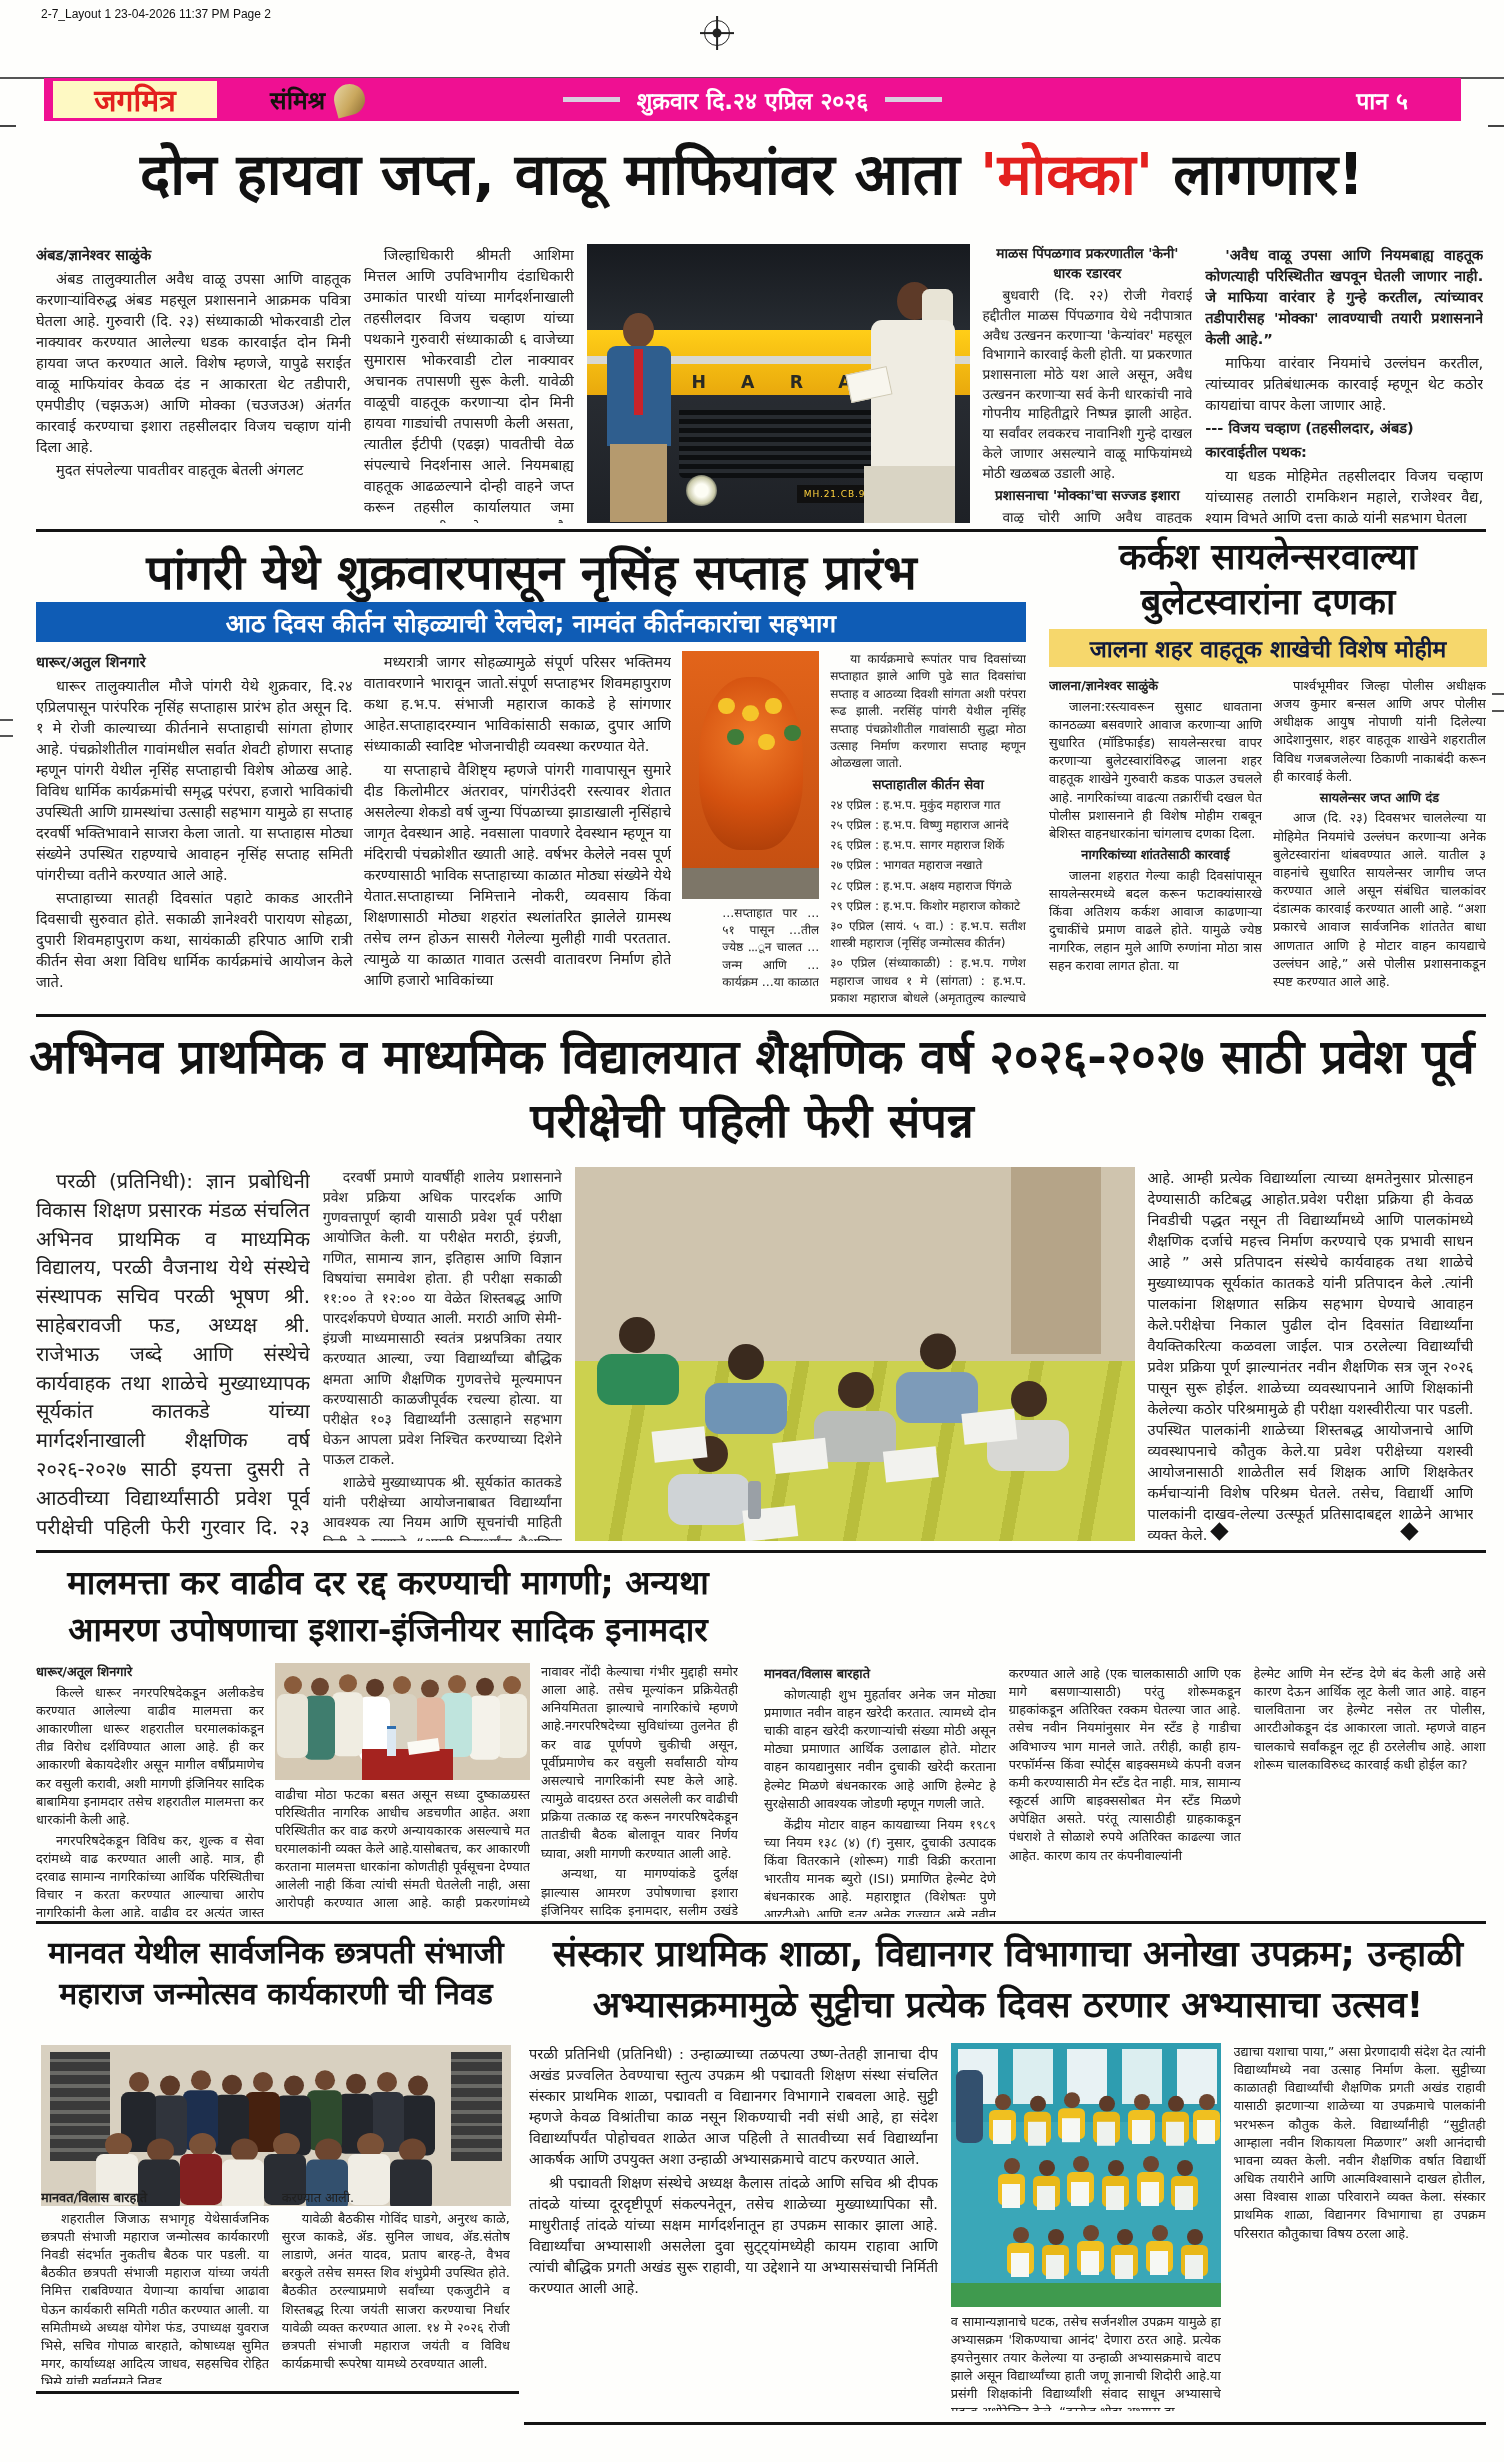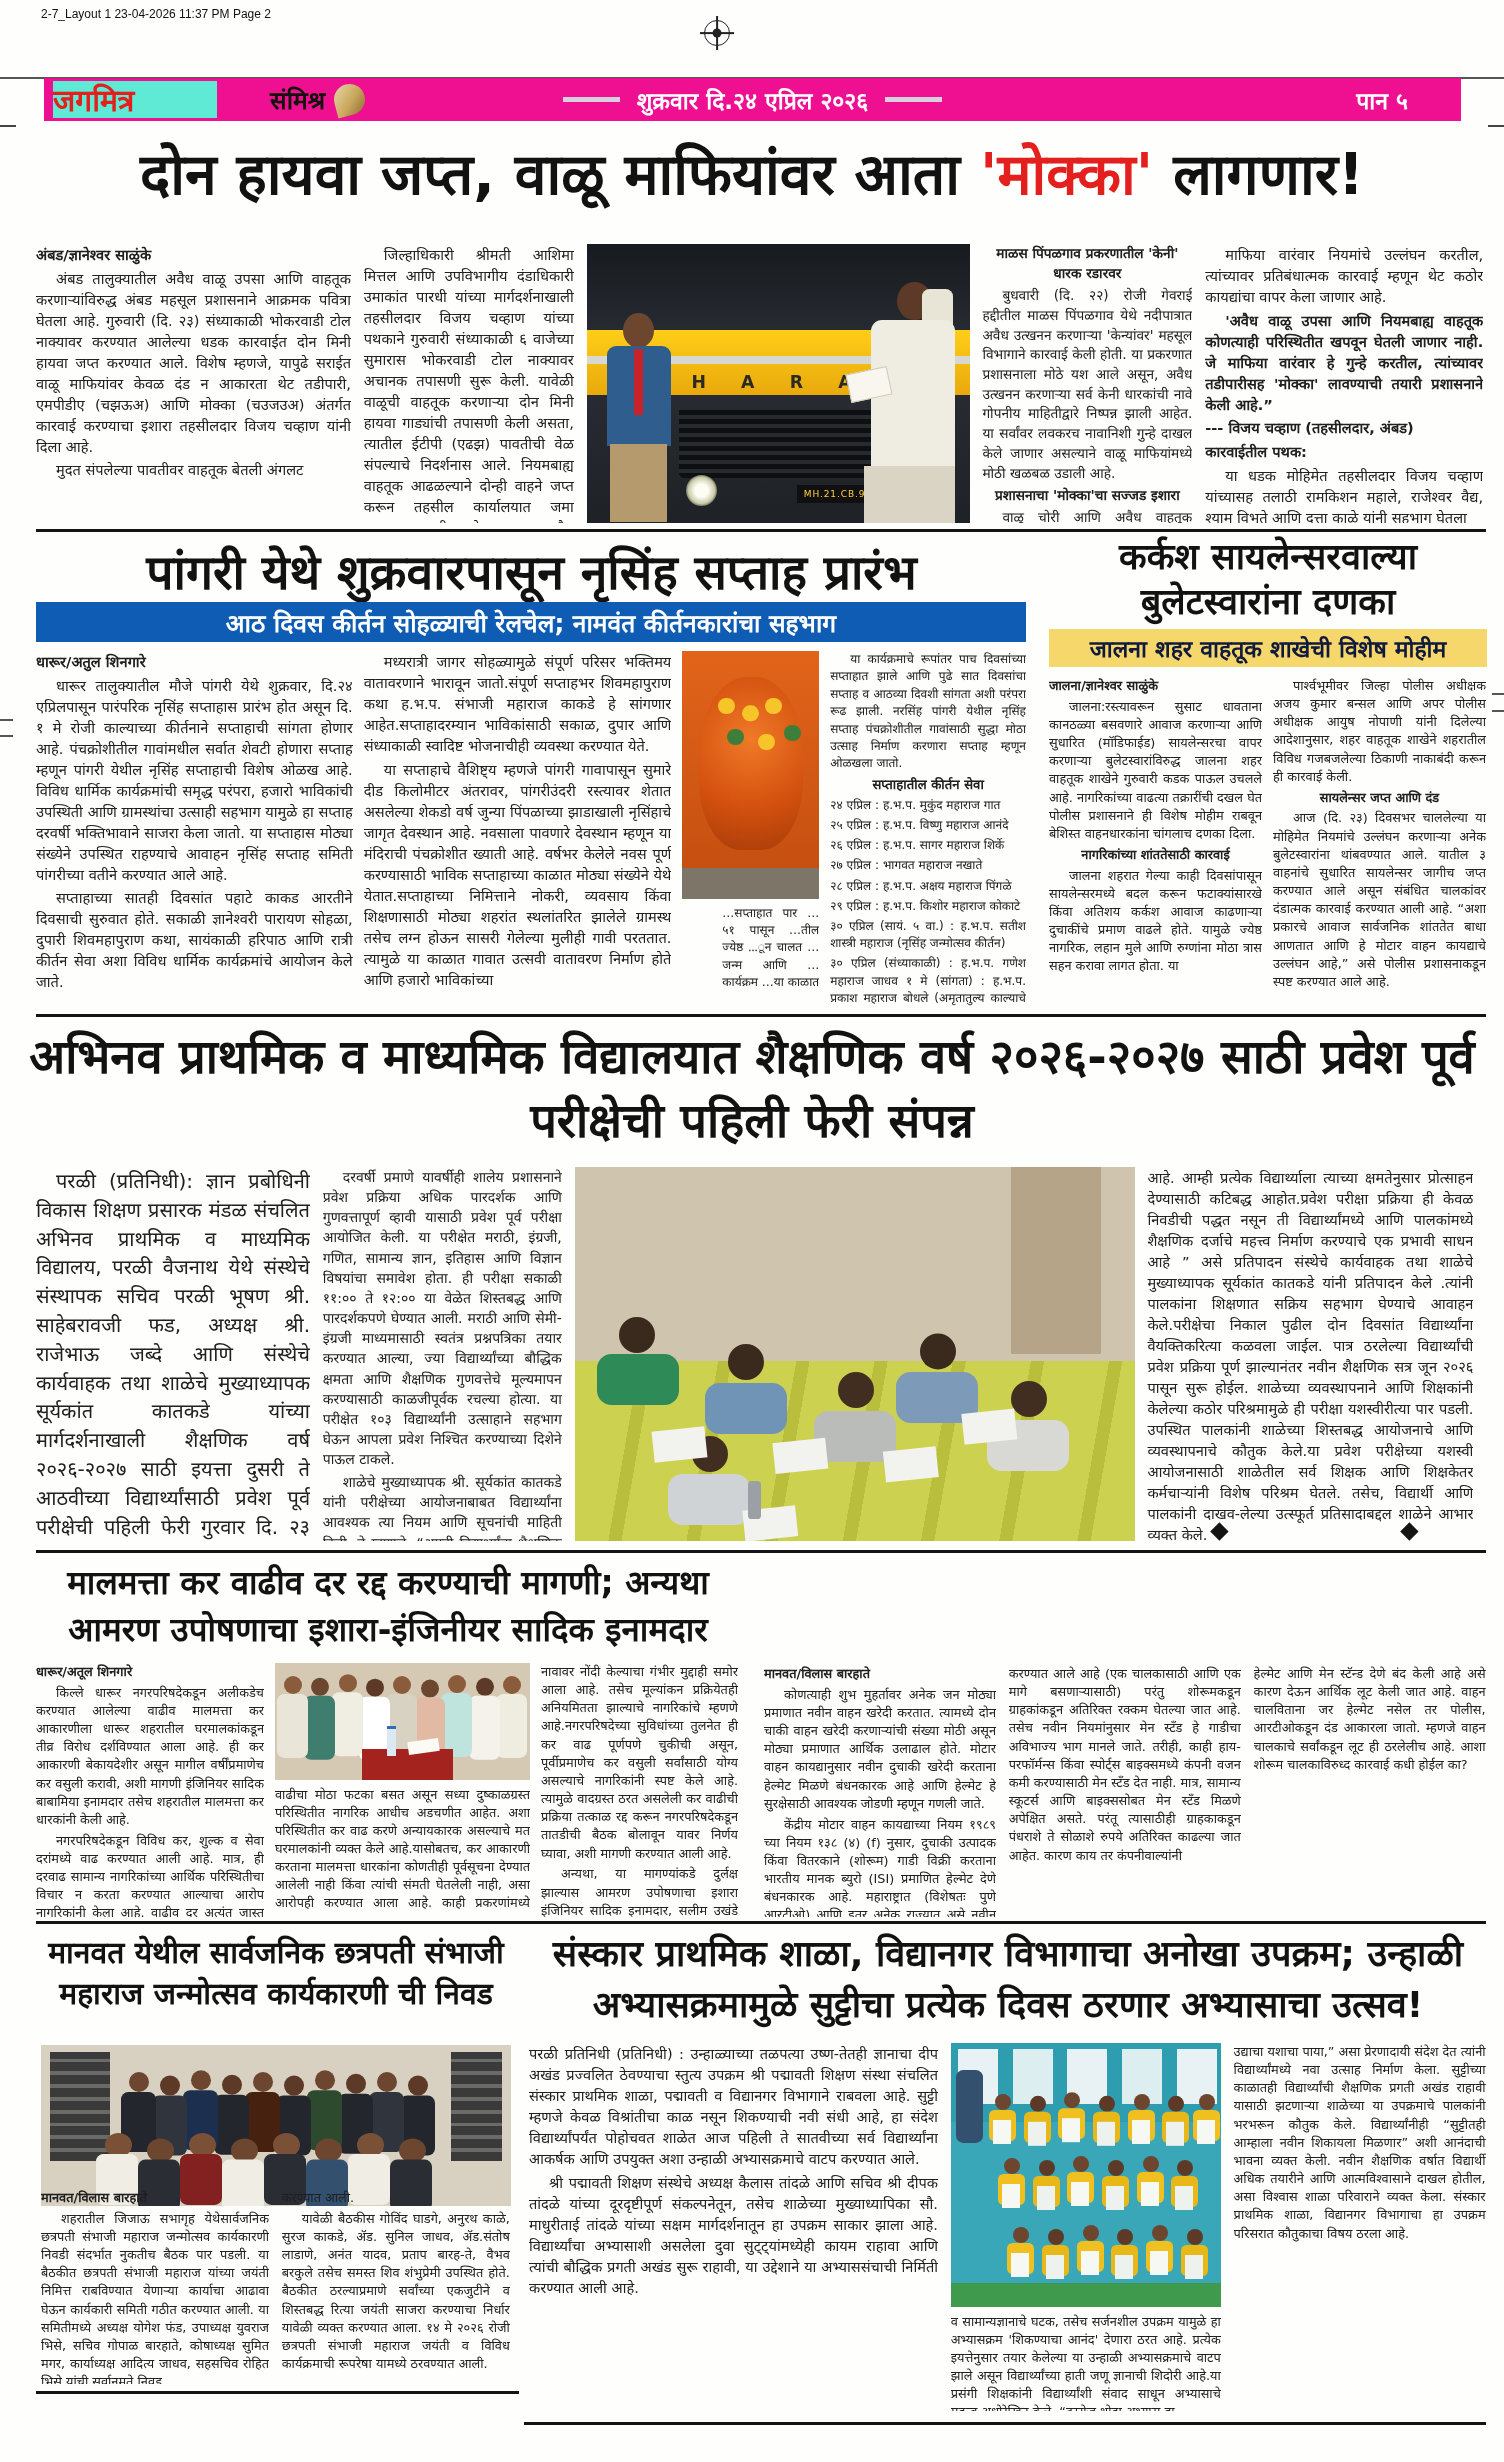--- a/index.html
+++ b/index.html
@@ -21,22 +21,22 @@
   .sm{font-size:12.8px;line-height:1.42;}
   .xs{font-size:12px;line-height:1.45;}
   .photo{position:relative;overflow:hidden;background:#888;}
   .diamond{width:12.8px;height:12.8px;background:#141414;transform:rotate(45deg);}
   .regmark{width:24px;height:24px;border:1.8px solid #222;border-radius:50%;position:relative;background:#fff;}
   .regmark:before{content:"";position:absolute;left:50%;top:-4.6px;bottom:-4.6px;width:1.8px;background:#222;transform:translateX(-50%);}
   .regmark:after{content:"";position:absolute;top:50%;left:-4.6px;right:-4.6px;height:1.8px;background:#222;transform:translateY(-50%);}
   .regmark .dot{position:absolute;left:50%;top:50%;width:9px;height:9px;background:#222;border-radius:50%;transform:translate(-50%,-50%);}
   
   #masthead{background:#ef1092;}
-  .mast-paperbox{position:absolute;left:9px;top:2.7px;width:164px;height:37px;background:#5eead4;
-      display:flex;align-items:center;}
+  .mast-paperbox{position:absolute;left:9px;top:2.7px;width:164px;height:37px;background:#fef9c3;
+      display:flex;align-items:center;justify-content:center;}
   .mast-paper{color:#e3201e;font-weight:700;font-size:30px;}
   .mast-ed{position:absolute;left:226px;top:0;height:43px;display:flex;align-items:center;color:#15120e;font-weight:700;font-size:24.6px;}
   .quill{width:31px;height:31px;margin-left:9px;border-radius:50% 50% 50% 0;
       background:linear-gradient(135deg,#e8d8a8 0%,#caa85e 55%,#8a6a30 100%);transform:rotate(-15deg);}
   .mast-center{position:absolute;left:0;right:0;top:0;height:43px;display:flex;align-items:center;justify-content:center;gap:16.4px;color:#fff;font-weight:700;font-size:23px;}
   .dash{width:57px;height:4.6px;background:#d9cfdf;}
   .mast-page{position:absolute;right:53px;top:0;height:43px;display:flex;align-items:center;color:#fff;font-weight:700;font-size:23px;}
   
   .t-wind{position:absolute;left:0;top:0;right:0;height:31%;background:linear-gradient(180deg,#171a1f,#262b31);}
   .t-band{position:absolute;left:0;top:31%;right:0;height:23%;background:linear-gradient(180deg,#ffce18,#e9a90c);}
@@ -120,22 +120,22 @@
         <div style="position:absolute;left:1.8px;top:184px;width:91px;height:57px;background:#d9d4c4;"></div>
       </div>
     </div>
     <div class="col bodytxt" style="width:210px;height:279px;font-size:13.7px;">
       <p class="subhd">माळस पिंपळगाव प्रकरणातील 'केनी' धारक रडारवर</p>
       <p>बुधवारी (दि. २२) रोजी गेवराई हद्दीतील माळस पिंपळगाव येथे नदीपात्रात अवैध उत्खनन करणाऱ्या 'केन्यांवर' महसूल विभागाने कारवाई केली होती. या प्रकरणात प्रशासनाला मोठे यश आले असून, अवैध उत्खनन करणाऱ्या सर्व केनी धारकांची नावे गोपनीय माहितीद्वारे निष्पन्न झाली आहेत. या सर्वांवर लवकरच नावानिशी गुन्हे दाखल केले जाणार असल्याने वाळू माफियांमध्ये मोठी खळबळ उडाली आहे.</p>
       <p class="subhd">प्रशासनाचा 'मोक्का'चा सज्जड इशारा</p>
       <p>वाळू चोरी आणि अवैध वाहतूक करणाऱ्यांना आता महसूल प्रशासनाने शेवटचा इशारा दिला आहे. जे</p>
     </div>
     <div class="col bodytxt" style="width:278px;height:279px;">
+      <p style="font-weight:700;">'अवैध वाळू उपसा आणि नियमबाह्य वाहतूक कोणत्याही परिस्थितीत खपवून घेतली जाणार नाही. जे माफिया वारंवार हे गुन्हे करतील, त्यांच्यावर तडीपारीसह 'मोक्का' लावण्याची तयारी प्रशासनाने केली आहे.”</p>
       <p>माफिया वारंवार नियमांचे उल्लंघन करतील, त्यांच्यावर प्रतिबंधात्मक कारवाई म्हणून थेट कठोर कायद्यांचा वापर केला जाणार आहे.</p>
-      <p style="font-weight:700;">'अवैध वाळू उपसा आणि नियमबाह्य वाहतूक कोणत्याही परिस्थितीत खपवून घेतली जाणार नाही. जे माफिया वारंवार हे गुन्हे करतील, त्यांच्यावर तडीपारीसह 'मोक्का' लावण्याची तयारी प्रशासनाने केली आहे.”</p>
       <p class="noind" style="font-weight:700;">--- विजय चव्हाण (तहसीलदार, अंबड)</p>
       <p class="noind" style="font-weight:700;">कारवाईतील पथक:</p>
       <p>या धडक मोहिमेत तहसीलदार विजय चव्हाण यांच्यासह तलाठी रामकिशन महाले, राजेश्वर वैद्य, श्याम विभूते आणि दत्ता काळे यांनी सहभाग घेतला</p>
     </div>
   </div>
 
   <div class="abs rule" style="left:36px;top:529px;width:1450px;height:2.7px;"></div>
 
   <div class="abs headline nowrap" style="left:25.5px;top:538px;width:1012px;font-size:48px;">पांगरी येथे शुक्रवारपासून नृसिंह सप्ताह प्रारंभ</div>
   <div class="abs bar" style="left:36px;top:602px;width:990px;height:40px;background:#0f5cb5;color:#fff;font-size:24.6px;">आठ दिवस कीर्तन सोहळ्याची रेलचेल; नामवंत कीर्तनकारांचा सहभाग</div>

